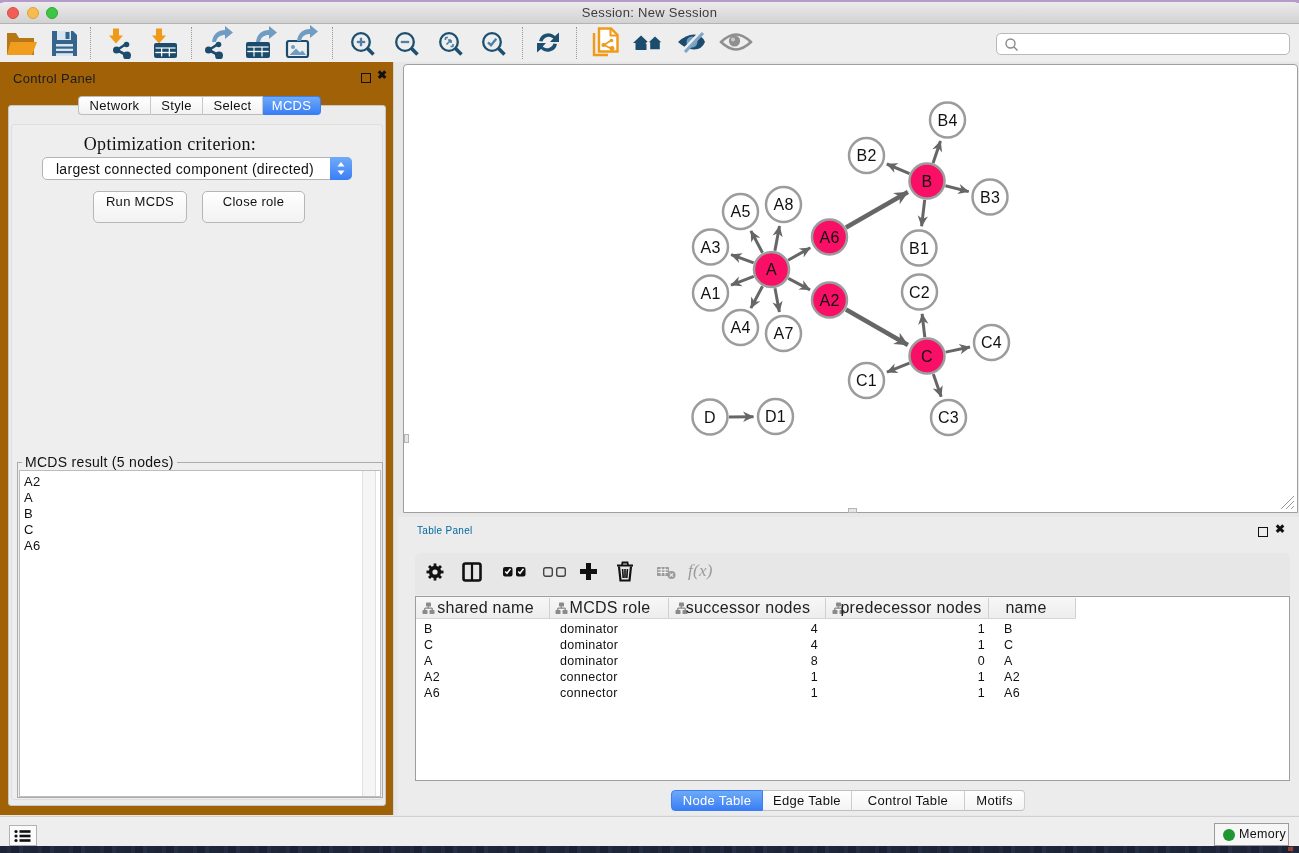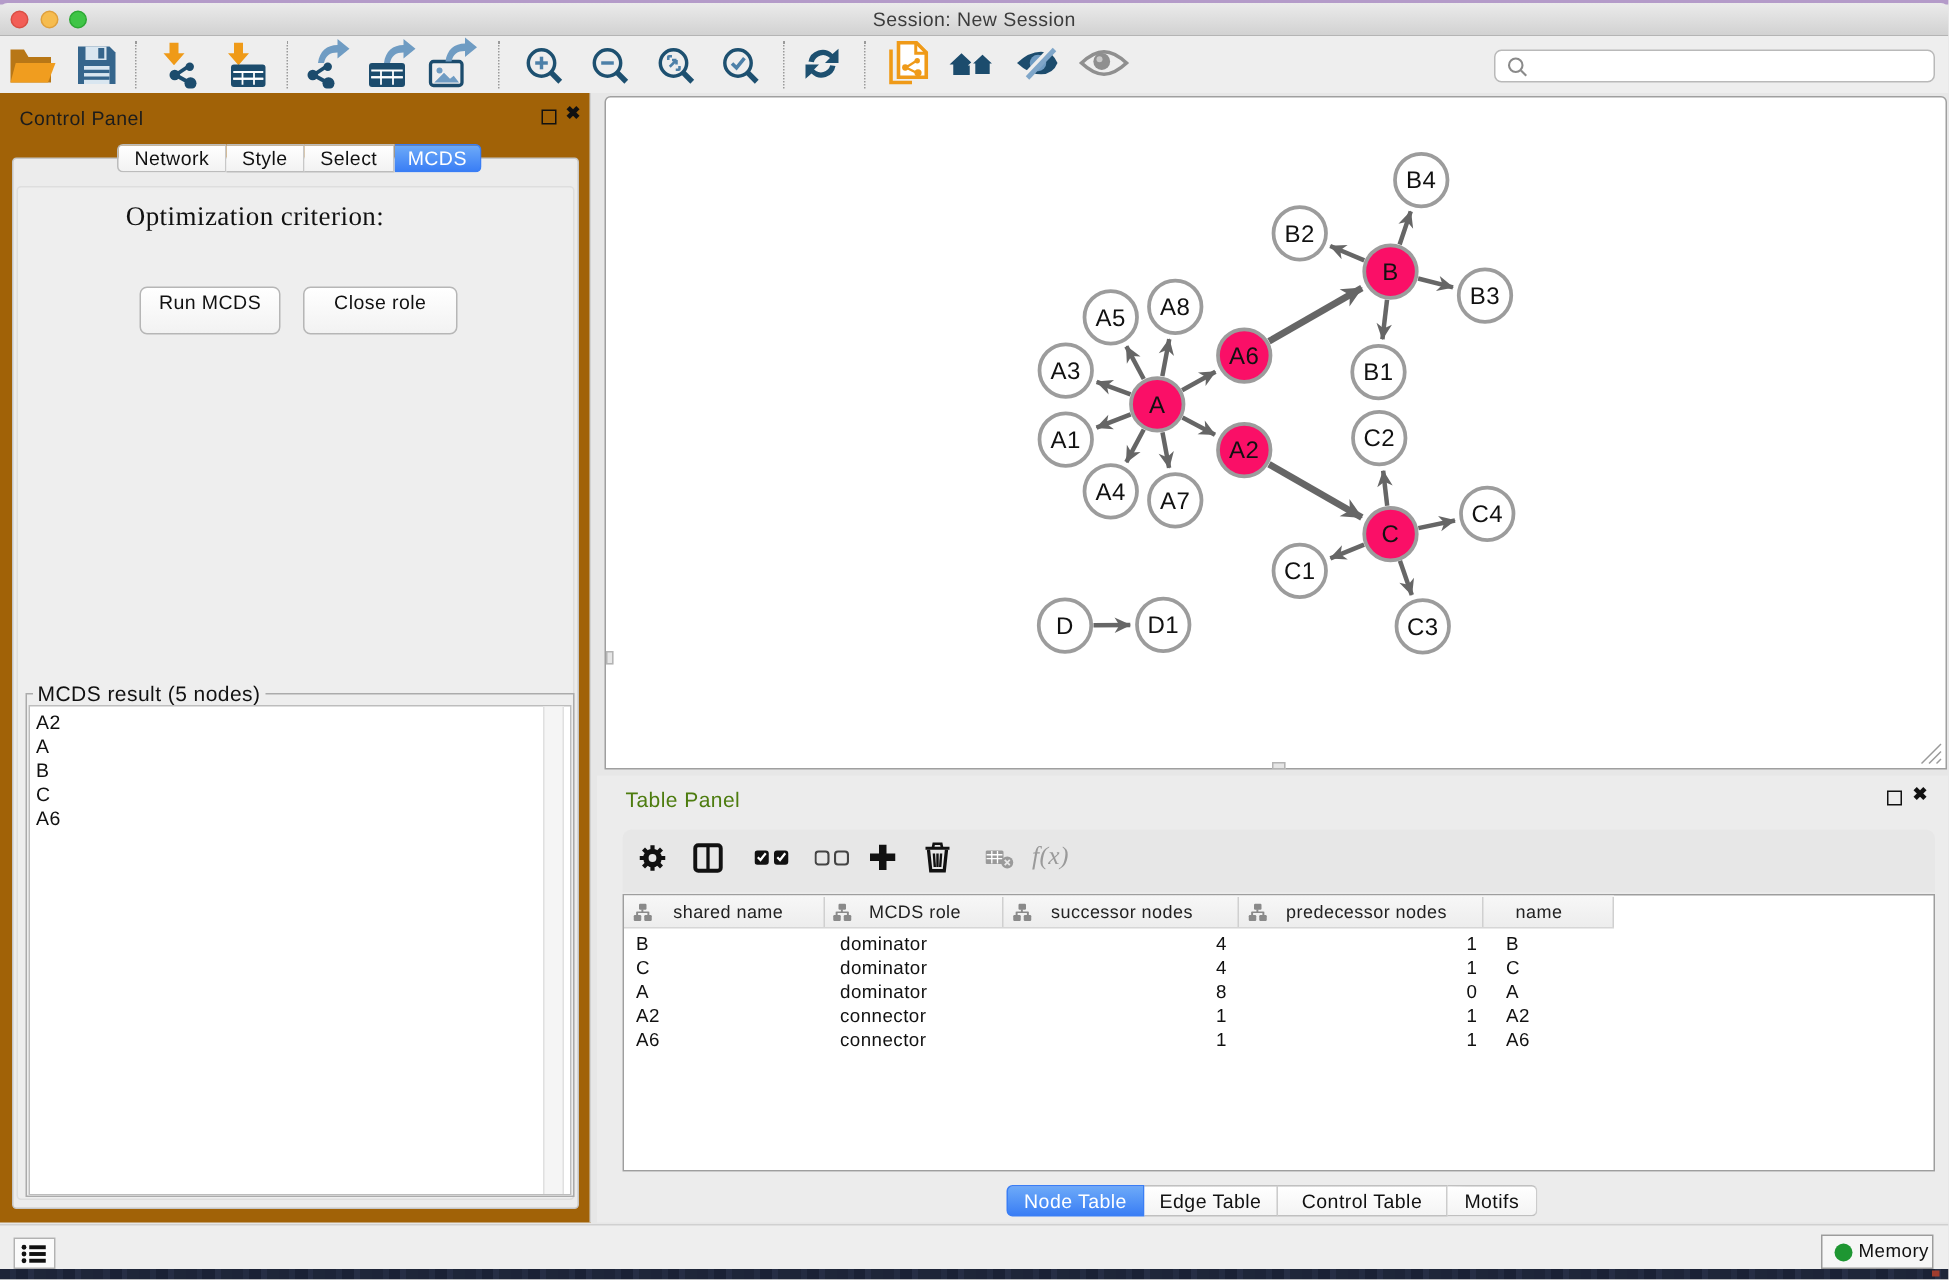--- a/index.html
+++ b/index.html
@@ -62,27 +62,27 @@
      border-radius:4px 4px 0 0; }
   #nettitle { position:absolute; left:0; top:0; width:100%; height:22px;
      background:linear-gradient(#f4f4f4,#d7d7d7); border-bottom:1px solid #ababab; border-radius:4px 4px 0 0; }
   #nettitle .title { width:100%; text-align:center; font-size:14px; color:#2e2e2e; line-height:21px; }
   #nettitle .r { left:8px; background:#f25e57; border:0.5px solid #d94f44;}
   #nettitle .y { left:28px; background:#f6bc4f; border:0.5px solid #dfa03c;}
   #nettitle .g { left:48px; background:#3fc546; border:0.5px solid #2da834;}
 
   
   #tpanel { left:398px; top:517px; width:901px; height:298px; background:#ececec; }
-  #tpanel .hdr { position:absolute; left:19px; top:8px; font-size:14px; color:#4d7c0f; }
+  #tpanel .hdr { position:absolute; left:19px; top:8px; font-size:10px; color:#0369a1; }
   #ttoolbar { position:absolute; left:17px; top:36px; width:875px; height:42px; background:#e7e7e7; border-radius:6px 6px 0 0; }
   #ttable { position:absolute; left:17px; top:79px; width:875px; height:185px; background:#fff; border:1px solid #9e9e9e; }
   #thead { position:absolute; left:0; top:0; width:660px; height:22px; background:linear-gradient(#f7f7f7,#ededed);
      border-bottom:1px solid #d6d6d6; }
   .hsep { position:absolute; top:1px; height:20px; border-left:1px solid #d0d0d0; }
-  .hcell { position:absolute; top:0; height:22px; line-height:22px; text-align:center; font-size:12px; color:#222; }
+  .hcell { position:absolute; top:0; height:22px; line-height:22px; text-align:center; font-size:16px; color:#222; }
   .cell { position:absolute; font-size:12.5px; color:#111; }
 
   .btabs { position:absolute; display:flex; }
   .btab { height:21px; line-height:20px; font-size:13px; text-align:center; color:#111;
      background:linear-gradient(#ffffff,#f4f4f4); border-top:1px solid #c0c0c0; border-bottom:1px solid #c0c0c0;
      border-right:1px solid #cccccc; padding:0 13px; }
   .btab.first { border-left:1px solid #c0c0c0; border-radius:4px 0 0 4px; }
   .btab.last { border-radius:0 4px 4px 0; }
   .btab.sel { background:linear-gradient(#6daaf8,#3a7ef5); color:#fff; border-color:#3a7ef5; }
 
@@ -236,20 +236,27 @@
     <div class="mini-x" style="left:377px; top:6px;">✖</div>
     <div class="tabs" style="left:78px; top:34px;">
       <div class="tab first" style="width:73px; padding:0;">Network</div>
       <div class="tab" style="width:52px; padding:0;">Style</div>
       <div class="tab" style="width:60px; padding:0;">Select</div>
       <div class="tab last sel" style="width:58px; padding:0;">MCDS</div>
     </div>
     <div id="cp-pane"></div>
     <div style="position:absolute;left:11px;top:62px;width:372px;height:676px;border:1px solid #dedede;border-radius:3px;background:#eeeeee;"></div>
     <div id="optlabel">Optimization criterion:</div>
+    <div id="dropdown">
+      <div class="txt">largest connected component (directed)</div>
+      <div class="step"><svg width="22" height="23">
+          <path d="M11 5 L14.5 9.5 L7.5 9.5 Z" fill="#fff"></path>
+          <path d="M11 18 L14.5 13.5 L7.5 13.5 Z" fill="#fff"></path>
+        </svg></div>
+    </div>
     <div class="btn" style="left:93px; top:129px; width:94px;">Run MCDS</div>
     <div class="btn" style="left:202px; top:129px; width:103px;">Close role</div>
     <div id="groupbox">
       <div class="gtitle">MCDS result (5 nodes)</div>
       <div id="mlist">
         <div class="sb"></div>
         <div class="it" style="top:3px;">A2</div>
         <div class="it" style="top:19px;">A</div>
         <div class="it" style="top:35px;">B</div>
         <div class="it" style="top:51px;">C</div>

